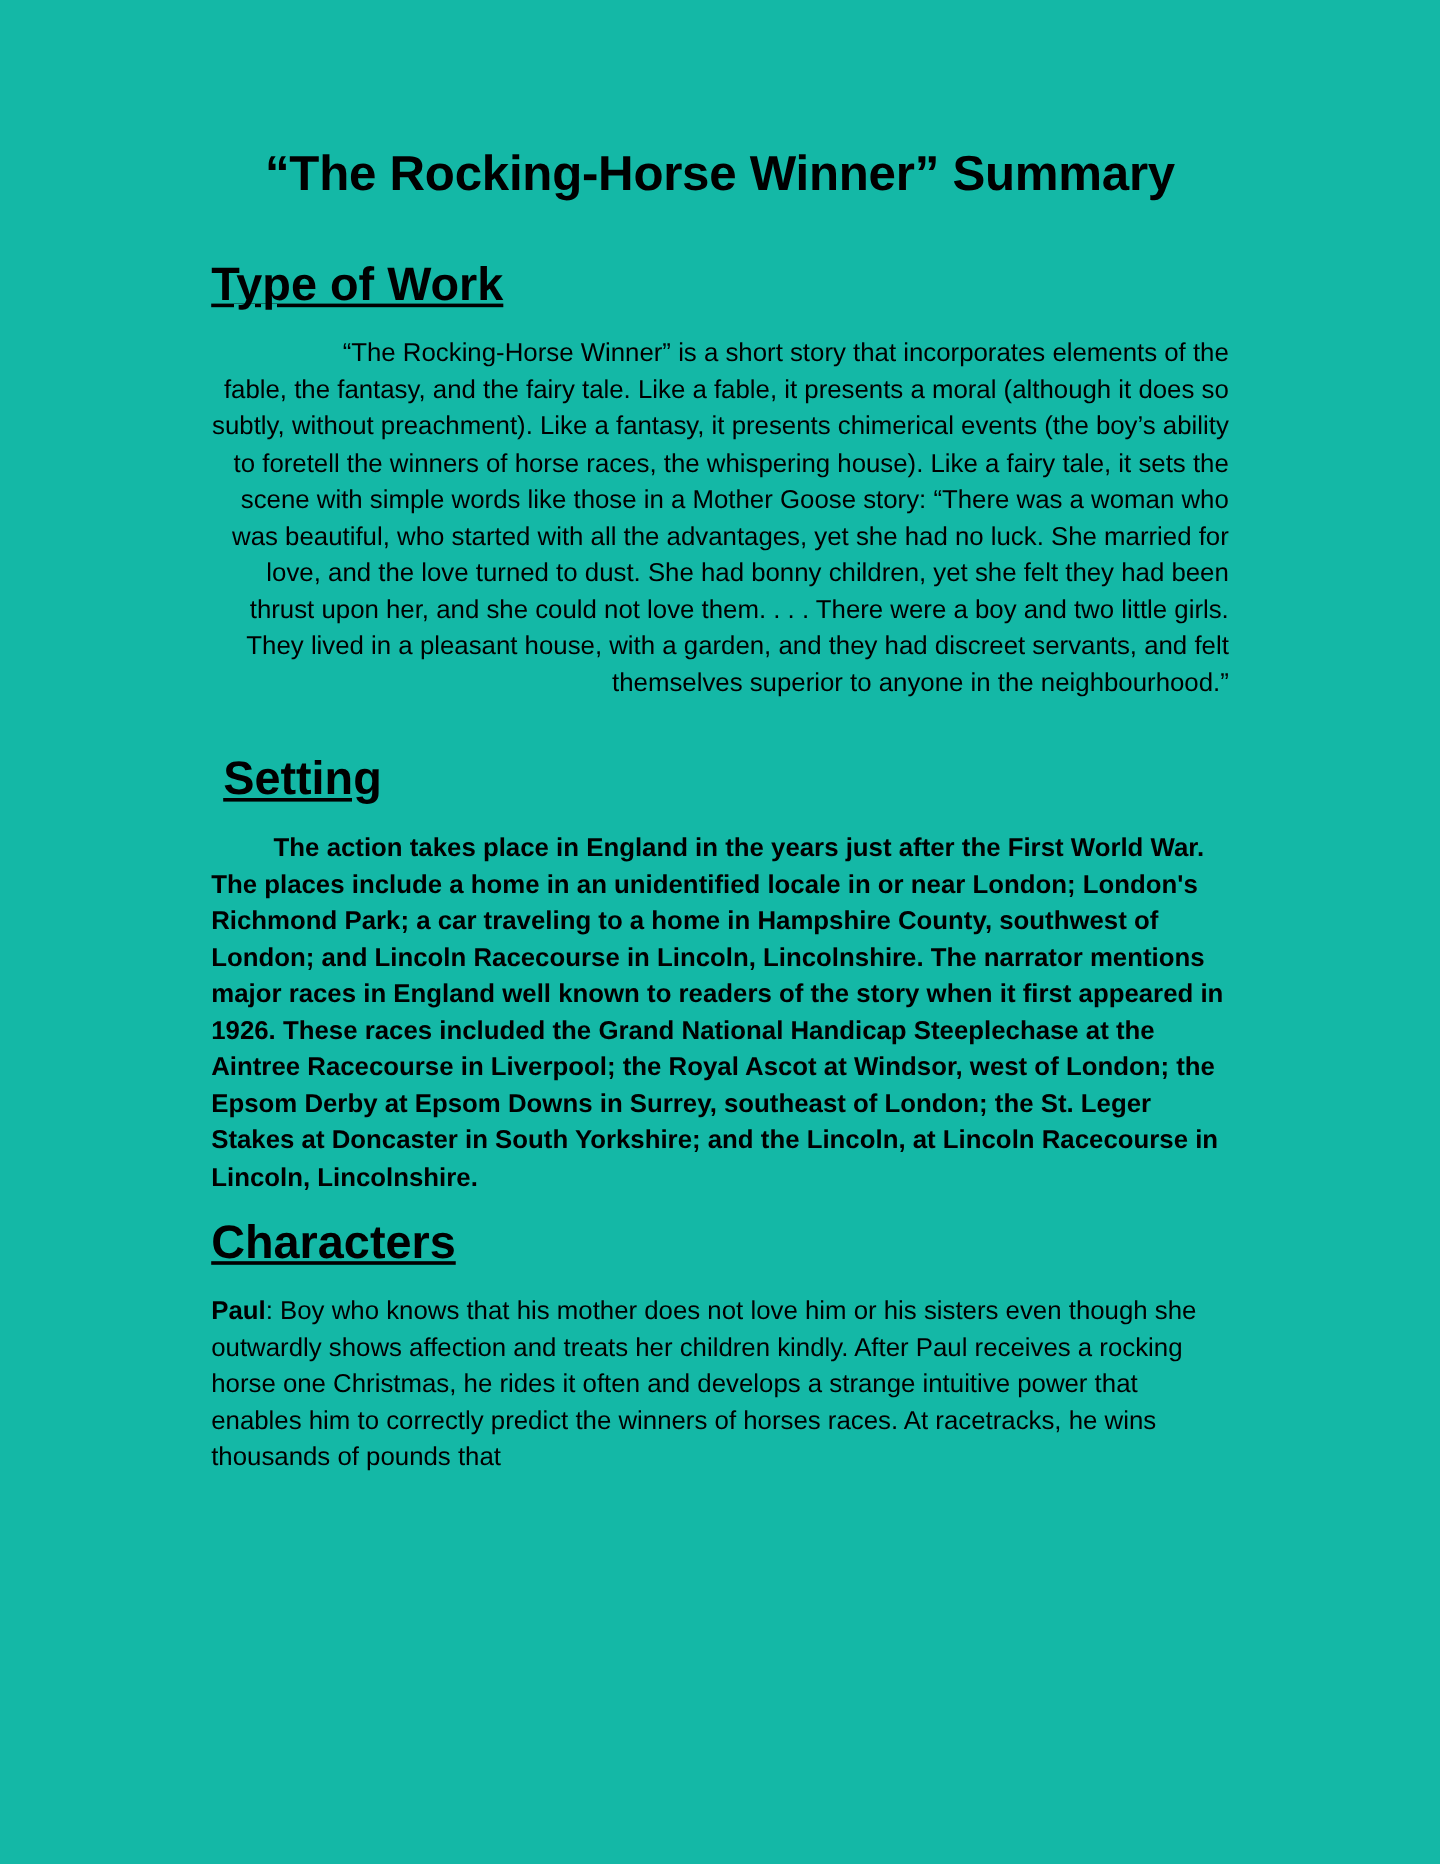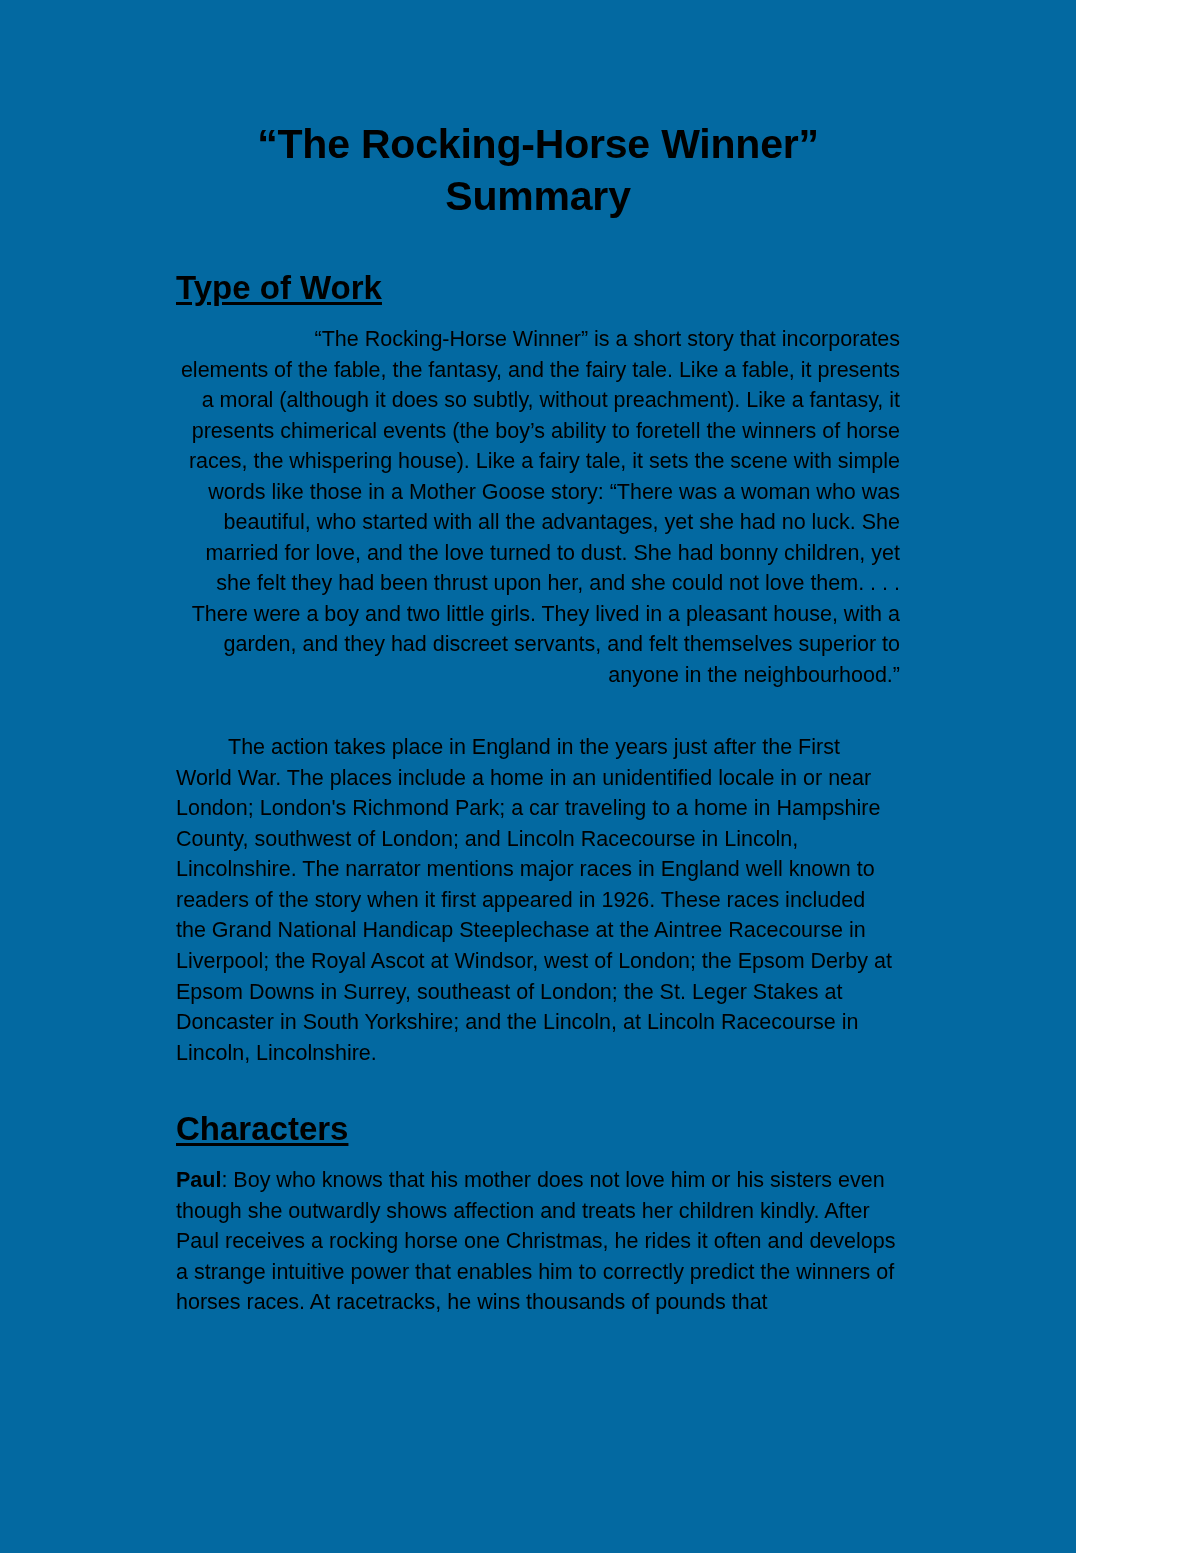--- a/index.html
+++ b/index.html
@@ -9,35 +9,35 @@
   }
   body {
     width: 1200px;
     height: 1553px;
     font-family: "Liberation Sans", sans-serif;
     color: #000000;
     overflow: hidden;
   }
   .page {
     box-sizing: border-box;
-    width: 1076px;
+    width: 1200px;
     height: 1553px;
     padding: 118px 176px 0 176px;
-    background: #0369a1;
+    background: #14b8a6;
   }
   .doc-title {
     font-size: 41px;
     font-weight: bold;
     text-align: center;
     line-height: 1.28;
     letter-spacing: -0.2px;
     margin: 0 0 44px 0;
   }
   .section-heading {
-    font-size: 33px;
+    font-size: 39px;
     font-weight: bold;
     text-decoration: underline;
     text-underline-offset: 3px;
     margin: 0 0 16px 0;
     line-height: 1.25;
   }
   .section-heading.indented {
     margin-left: 10px;
   }
   .body-par {
@@ -48,35 +48,37 @@
   }
   .body-par .indent {
     display: inline-block;
     width: 52px;
   }
   .gap-after-par {
     margin-bottom: 42px;
     text-align: right;
   }
   .gap-after-par2 {
-    margin-bottom: 40px;
+    margin-bottom: 16px;
+    font-weight: bold;
   }
   .char-name {
     font-weight: bold;
     text-align: center;
   }
 </style>
 </head>
 <body>
 
 <div class="page">
 
   <h1 class="doc-title">“The Rocking-Horse Winner” Summary</h1>
 
   <h2 class="section-heading">Type of Work</h2>
   <p class="body-par gap-after-par"><span class="indent"></span><span>“The Rocking-Horse Winner” is a short story that incorporates elements of the fable, the fantasy, and the fairy tale. Like a fable, it presents a moral (although it does so subtly, without preachment). Like a fantasy, it presents chimerical events (the boy’s ability to foretell the winners of horse races, the whispering house). Like a fairy tale, it sets the scene with simple words like those in a Mother Goose story: “There was a woman who was beautiful, who started with all the advantages, yet she had no luck. She married for love, and the love turned to dust. She had bonny children, yet she felt they had been thrust upon her, and she could not love them. . . . There were a boy and two little girls. They lived in a pleasant house, with a garden, and they had discreet servants, and felt themselves superior to anyone in the neighbourhood.”</span></p>
 
+  <h2 class="section-heading indented">Setting</h2>
   <p class="body-par gap-after-par2"><span class="indent"></span><span>The action takes place in England in the years just after the First World War. The places include a home in an unidentified locale in or near London; London's Richmond Park; a car traveling to a home in Hampshire County, southwest of London; and Lincoln Racecourse in Lincoln, Lincolnshire. The narrator mentions major races in England well known to readers of the story when it first appeared in 1926. These races included the Grand National Handicap Steeplechase at the Aintree Racecourse in Liverpool; the Royal Ascot at Windsor, west of London; the Epsom Derby at Epsom Downs in Surrey, southeast of London; the St. Leger Stakes at Doncaster in South Yorkshire; and the Lincoln, at Lincoln Racecourse in Lincoln, Lincolnshire.</span></p>
 
   <h2 class="section-heading">Characters</h2>
   <p class="body-par"><span class="char-name">Paul</span><span>: Boy who knows that his mother does not love him or his sisters even though she outwardly shows affection and treats her children kindly. After Paul receives a rocking horse one Christmas, he rides it often and develops a strange intuitive power that enables him to correctly predict the winners of horses races. At racetracks, he wins thousands of pounds that</span></p>
 
 </div>
 
 </body></html>

